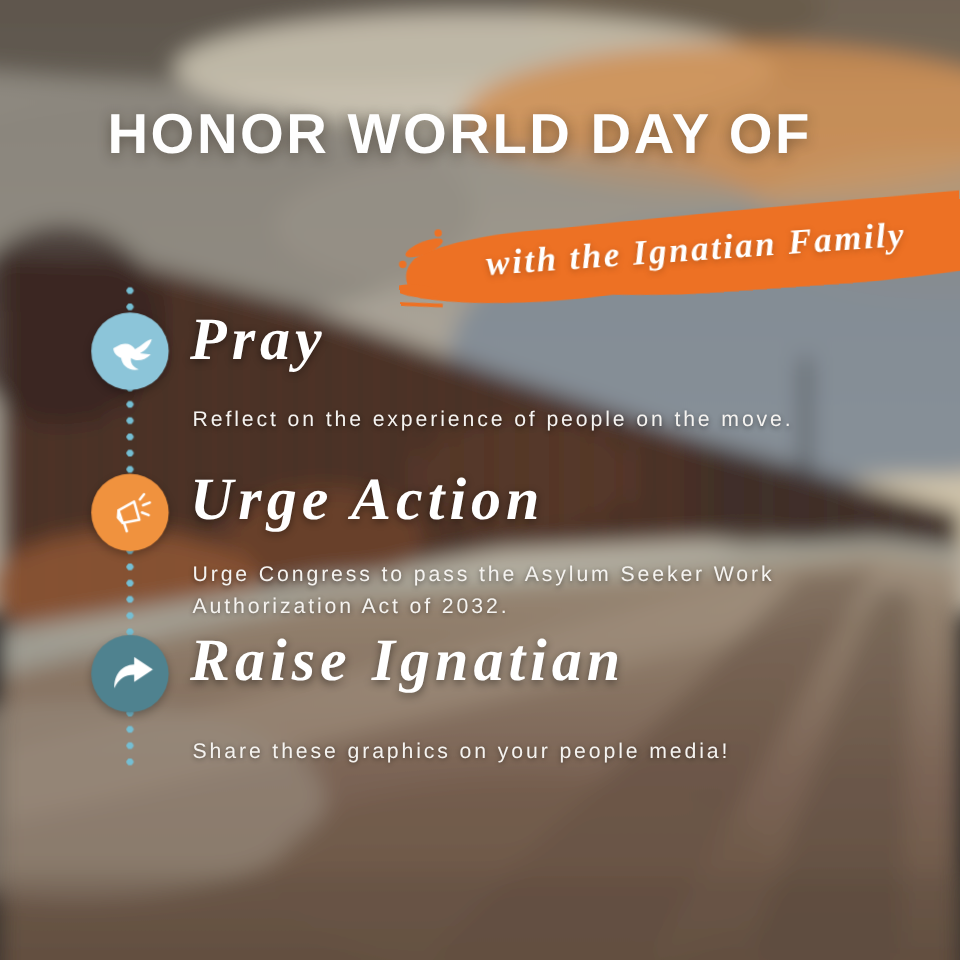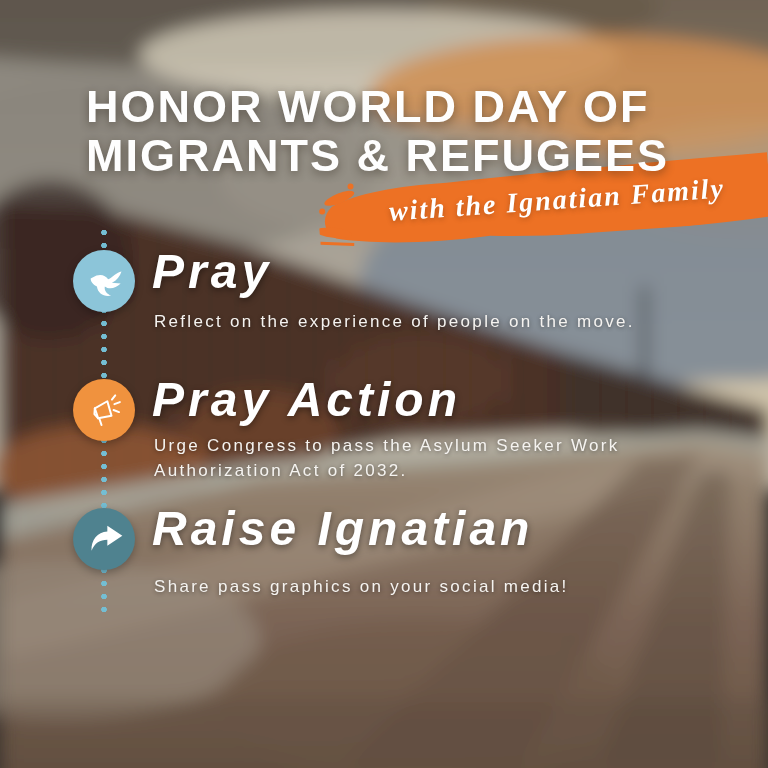--- a/index.html
+++ b/index.html
@@ -37,28 +37,28 @@
     position:absolute;left:73px;width:62px;height:62px;border-radius:50%;z-index:3;
     display:flex;align-items:center;justify-content:center;
     box-shadow:0 3px 8px rgba(0,0,0,.28);
   }
   .c1{top:250px;background:#8cc5d9;}
   .c2{top:379px;background:#f0923e;}
   .c3{top:508px;background:#4f828f;}
 
   .heading{
     position:absolute;left:152px;z-index:5;color:#fff;white-space:nowrap;
-    font-family:Liberation Sans, sans-serif;font-style:italic;font-weight:700;
+    font-family:Liberation Serif, serif;font-style:italic;font-weight:700;
     font-size:48px;letter-spacing:4px;text-shadow:0 2px 7px rgba(0,0,0,.45);
   }
   .h1{top:244px;} .h2{top:372px;} .h3{top:501px;}
   .body{
     position:absolute;left:154px;z-index:5;color:#f5f3f0;
     font-size:17px;letter-spacing:2.3px;line-height:25px;
-    text-shadow:0 1px 4px rgba(0,0,0,.45);max-width:565px;
+    text-shadow:0 1px 4px rgba(0,0,0,.45);max-width:565px;margin-top:14px;
   }
   .b1{top:309px;} .b2{top:433px;} .b3{top:574px;}
 
   
   .footer{position:absolute;left:0;bottom:0;width:768px;height:100px;z-index:6;}
 </style>
 </head>
 <body>
 
 <div class="canvas">
@@ -118,21 +118,20 @@
       <path d="M340,768 L640,460 L700,455 L520,768 Z" fill="#5c473a" opacity=".45"></path>
       <path d="M600,768 L700,470 L730,470 L720,768 Z" fill="#564539" opacity=".4"></path>
       <ellipse cx="60" cy="640" rx="200" ry="80" fill="#95897a" opacity=".7"></ellipse>
       <ellipse cx="420" cy="700" rx="200" ry="80" fill="#6e5748" opacity=".5"></ellipse>
       <rect x="-20" y="700" width="808" height="80" fill="#5d4b40" opacity=".35"></rect>
     </g>
   </svg>
 
   <header class="title">
     <div class="t">HONOR WORLD DAY OF</div>
-    <div class="t">MIGRANTS &amp; REFUGEES</div>
   </header>
 
   <div class="brush">
     <svg viewBox="0 0 452 70">
       <g fill="#ed7124">
         <path d="M14 26 C40 14 80 10 130 10 C230 6 330 4 452 2 L452 66 C360 72 260 74 170 66 C110 70 50 66 16 58 C4 50 2 36 14 26 Z"></path>
         <ellipse cx="22" cy="18" rx="16" ry="5" transform="rotate(-18 22 18)"></ellipse>
         <ellipse cx="14" cy="52" rx="18" ry="5" transform="rotate(10 14 52)"></ellipse>
         <circle cx="4" cy="30" r="3"></circle>
         <circle cx="34" cy="7" r="3"></circle>
@@ -157,30 +156,30 @@
       <g stroke="#fff" stroke-width="2.4" fill="none" stroke-linecap="round" stroke-linejoin="round">
         <path d="M13 22 L28 13.5 L33 31 L17 34 Z"></path>
         <path d="M13 22 L12.5 29 L17 34"></path>
         <path d="M18.5 34.5 L21 42"></path>
         <path d="M33.5 11.5 L37.5 6.5"></path>
         <path d="M36.5 17 L43 14.5"></path>
         <path d="M35.5 24 L42 26.5"></path>
       </g>
     </svg>
   </div>
-  <div class="heading h2">Pray Action</div>
+  <div class="heading h2">Urge Action</div>
   <div class="body b2">Urge Congress to pass the Asylum Seeker Work Authorization Act of 2032.</div>
 
   <div class="circle c3">
     <svg width="40" height="40" viewBox="0 0 48 48">
       <path fill="#fff" d="M28 8 L46 20 L28 32 L28 25 C19 25 13 29 9 38 C8.5 25 16 15.5 28 15 Z"></path>
     </svg>
   </div>
   <div class="heading h3">Raise Ignatian</div>
-  <div class="body b3">Share pass graphics on your social media!</div>
+  <div class="body b3">Share these graphics on your people media!</div>
 
   <footer class="footer">
 
     
 
     
 
     
 
     

